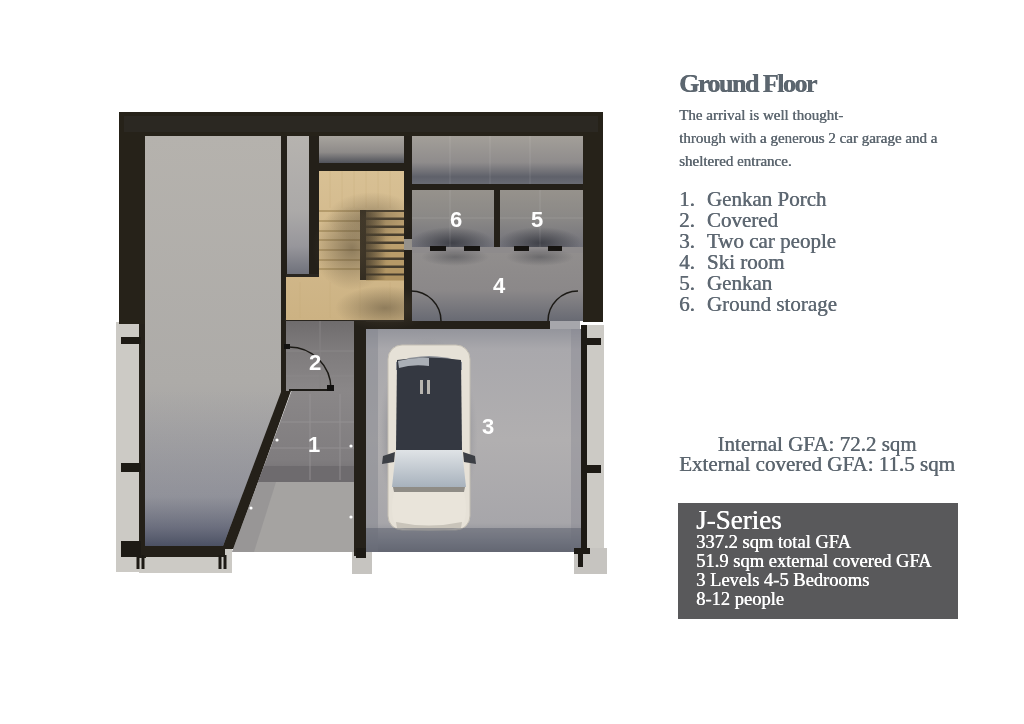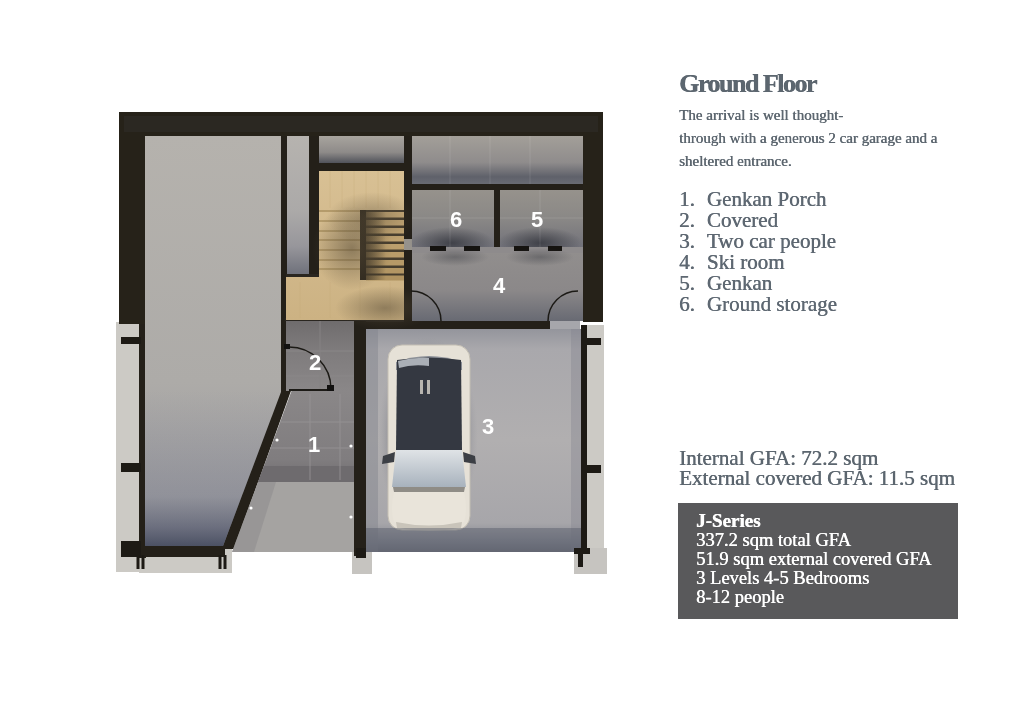--- a/index.html
+++ b/index.html
@@ -381,19 +381,19 @@
             <td>Genkan</td>
           </tr>
 <tr>
             <td style="padding:0 12px 0 0;">6.</td>
             <td>Ground storage</td>
           </tr>
 </tbody>
       </table>
 </div>
 
-<div class="txt" style="left:679px;top:448px;font-size:21px;line-height:20px;">Internal GFA: 72.2 sqm<br>External covered GFA: 11.5 sqm</div>
+<div class="txt" style="left:679px;top:434px;font-size:21px;line-height:20px;text-align:center;">Internal GFA: 72.2 sqm<br>External covered GFA: 11.5 sqm</div>
 
 <div style="position:absolute;left:678px;top:503px;width:280px;height:116px;background:#59595b;"></div>
 
 <div class="txt" style="left:696px;top:511px;font-size:18.5px;line-height:19px;color:#ffffff;">
-<span style="font-weight:bold;font-size:19px;">J-Series</span><br>337.2 sqm total GFA<br>51.9 sqm external covered GFA<br>3 Levels 4-5 Bedrooms<br>8-12 people</div>
+<span style="font-weight:normal;font-size:27px;">J-Series</span><br>337.2 sqm total GFA<br>51.9 sqm external covered GFA<br>3 Levels 4-5 Bedrooms<br>8-12 people</div>
 </div>
 
 </body></html>

